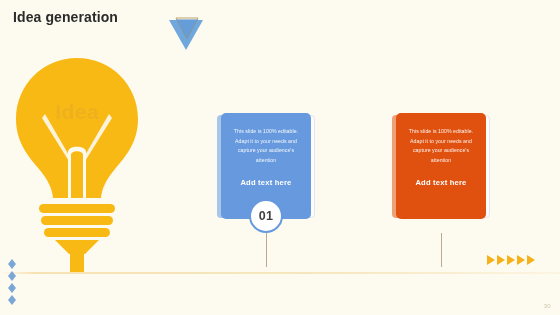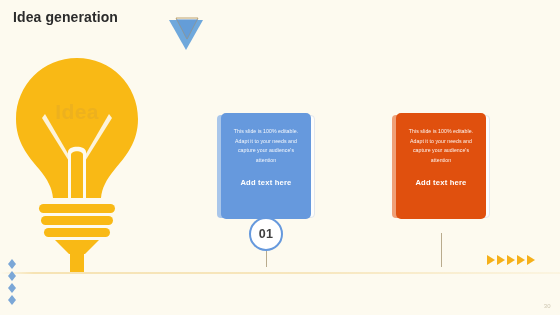--- a/index.html
+++ b/index.html
@@ -126,21 +126,21 @@
     font-size: 7.6px;
     font-weight: bold;
     color: #ffffff;
     letter-spacing: 0.2px;
   }
 
   
   .badge {
     position: absolute;
     left: 28px;
-    top: 104px;
+    top: 86px;
     width: 34px;
     height: 34px;
     border-radius: 50%;
     background: #ffffff;
     box-sizing: border-box;
     display: flex;
     align-items: center;
     justify-content: center;
     font-size: 12.5px;
     font-weight: bold;

